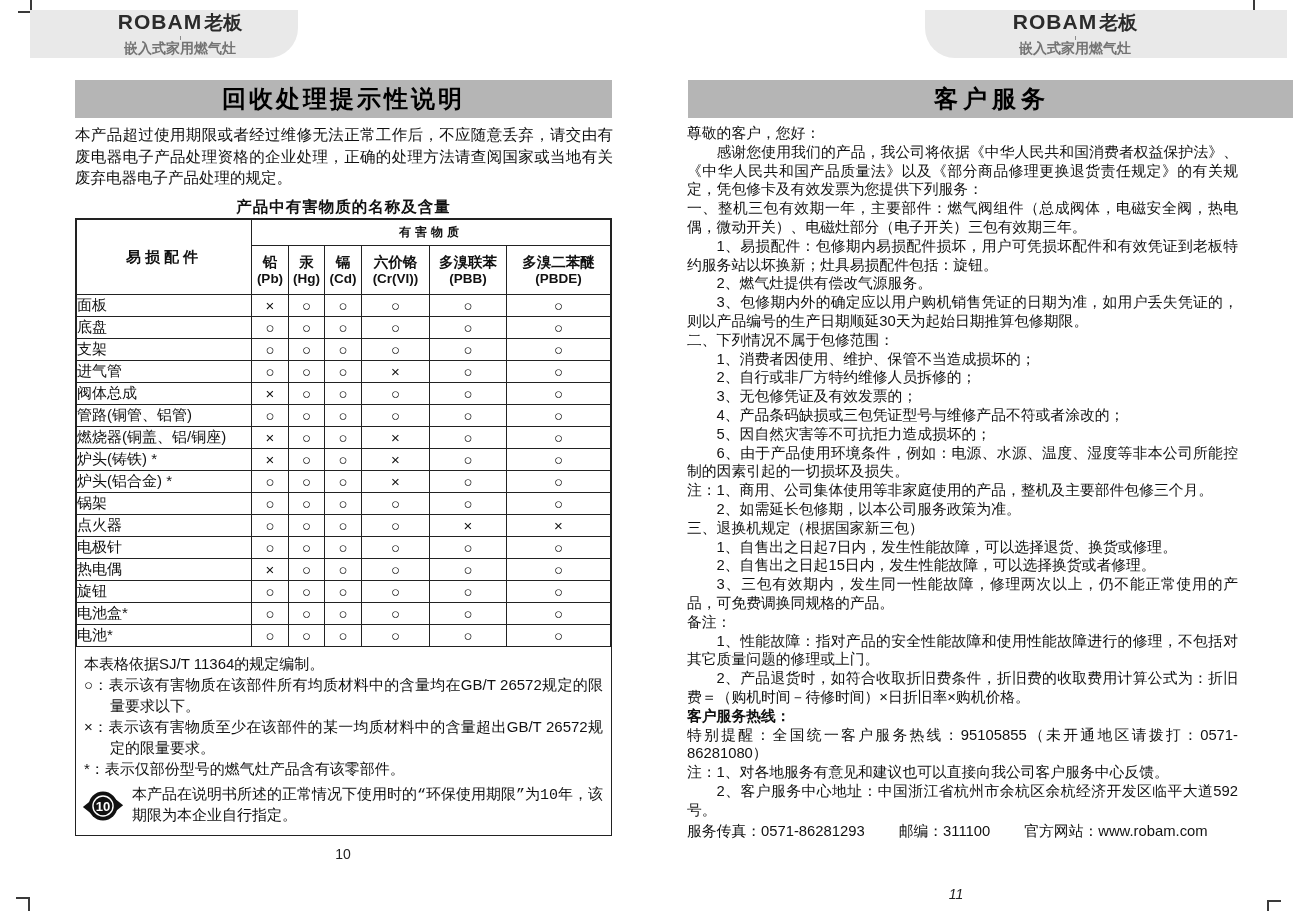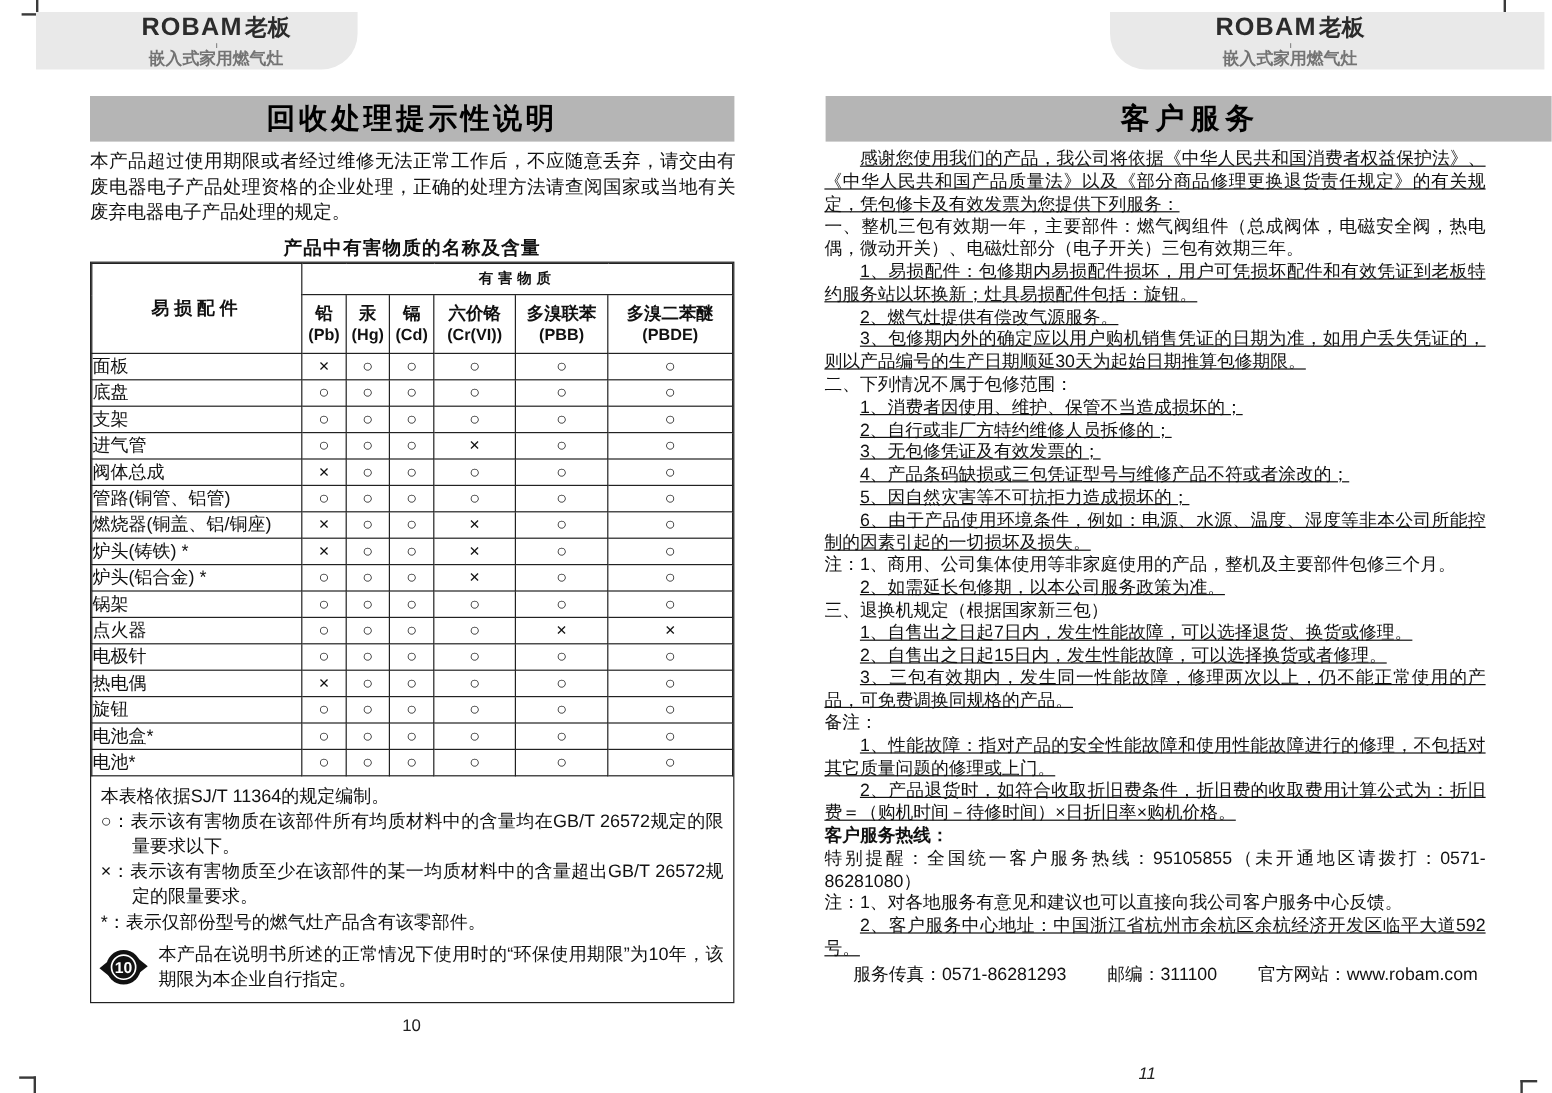--- a/index.html
+++ b/index.html
@@ -60,28 +60,28 @@
   tr.col-row th{height:48px;font-weight:bold;vertical-align:middle;}
   tr.col-row .cname{font-size:14.5px;line-height:17px;}
   tr.col-row .csym{font-size:13.5px;line-height:16px;font-weight:bold;}
   td.part{font-size:15px;text-align:left;padding:1px 2px 1px 5px;height:21px;white-space:nowrap;margin-top:48px;}
   td.mark{text-align:center;font-size:15px;height:21px;}
   .notes{padding:6px 8px 2px 8px;font-size:15px;line-height:21px;}
   .note{padding-left:26px;text-indent:-26px;text-align:justify;}
   .note.no-marker{padding-left:0;text-indent:0;}
   .efup-row{display:flex;align-items:center;gap:8px;padding:4px 8px 8px 6px;}
   .efup-logo{flex:0 0 auto;}
-  .efup-text{font-size:15px;line-height:21px;text-align:justify;}
+  .efup-text{font-size:15px;line-height:21px;text-align:justify;font-family:Liberation Mono, monospace;}
 
   
   .service-text{position:absolute;left:687px;top:124px;width:551px;}
   .para{margin:0;font-size:14.8px;line-height:18.8px;text-align:justify;}
-  .para.indent{text-indent:2em;text-decoration:underline;}
+  .para.indent{text-indent:2em;}
   .para.bold{font-weight:bold;}
-  .footer-line{margin-top:3px;white-space:nowrap;margin-left:24px;}
+  .footer-line{margin-top:3px;white-space:nowrap;}
   .footer-line .gap{display:inline-block;width:34px;}
 
   
   .page-num{position:absolute;font-size:14px;color:#222;text-align:center;width:60px;}
   .page-num.left-num{left:313px;top:846px;}
   .page-num.right-num{left:926px;top:886px;font-style:italic;}
 </style>
 </head>
 <body>
 
@@ -318,20 +318,21 @@
       <div class="efup-text">本产品在说明书所述的正常情况下使用时的“环保使用期限”为10年，该期限为本企业自行指定。</div>
     </div>
   </div>
 
   <div class="page-num left-num">10</div>
 
   <div class="section-title right-title">客户服务</div>
 
   <div class="service-text">
     <div id="service-paragraphs">
+        <p class="para">尊敬的客户，您好：</p>
         <p class="para indent">感谢您使用我们的产品，我公司将依据《中华人民共和国消费者权益保护法》、《中华人民共和国产品质量法》以及《部分商品修理更换退货责任规定》的有关规定，凭包修卡及有效发票为您提供下列服务：</p>
         <p class="para">一、整机三包有效期一年，主要部件：燃气阀组件（总成阀体，电磁安全阀，热电偶，微动开关）、电磁灶部分（电子开关）三包有效期三年。</p>
         <p class="para indent">1、易损配件：包修期内易损配件损坏，用户可凭损坏配件和有效凭证到老板特约服务站以坏换新；灶具易损配件包括：旋钮。</p>
         <p class="para indent">2、燃气灶提供有偿改气源服务。</p>
         <p class="para indent">3、包修期内外的确定应以用户购机销售凭证的日期为准，如用户丢失凭证的，则以产品编号的生产日期顺延30天为起始日期推算包修期限。</p>
         <p class="para">二、下列情况不属于包修范围：</p>
         <p class="para indent">1、消费者因使用、维护、保管不当造成损坏的；</p>
         <p class="para indent">2、自行或非厂方特约维修人员拆修的；</p>
         <p class="para indent">3、无包修凭证及有效发票的；</p>
         <p class="para indent">4、产品条码缺损或三包凭证型号与维修产品不符或者涂改的；</p>

